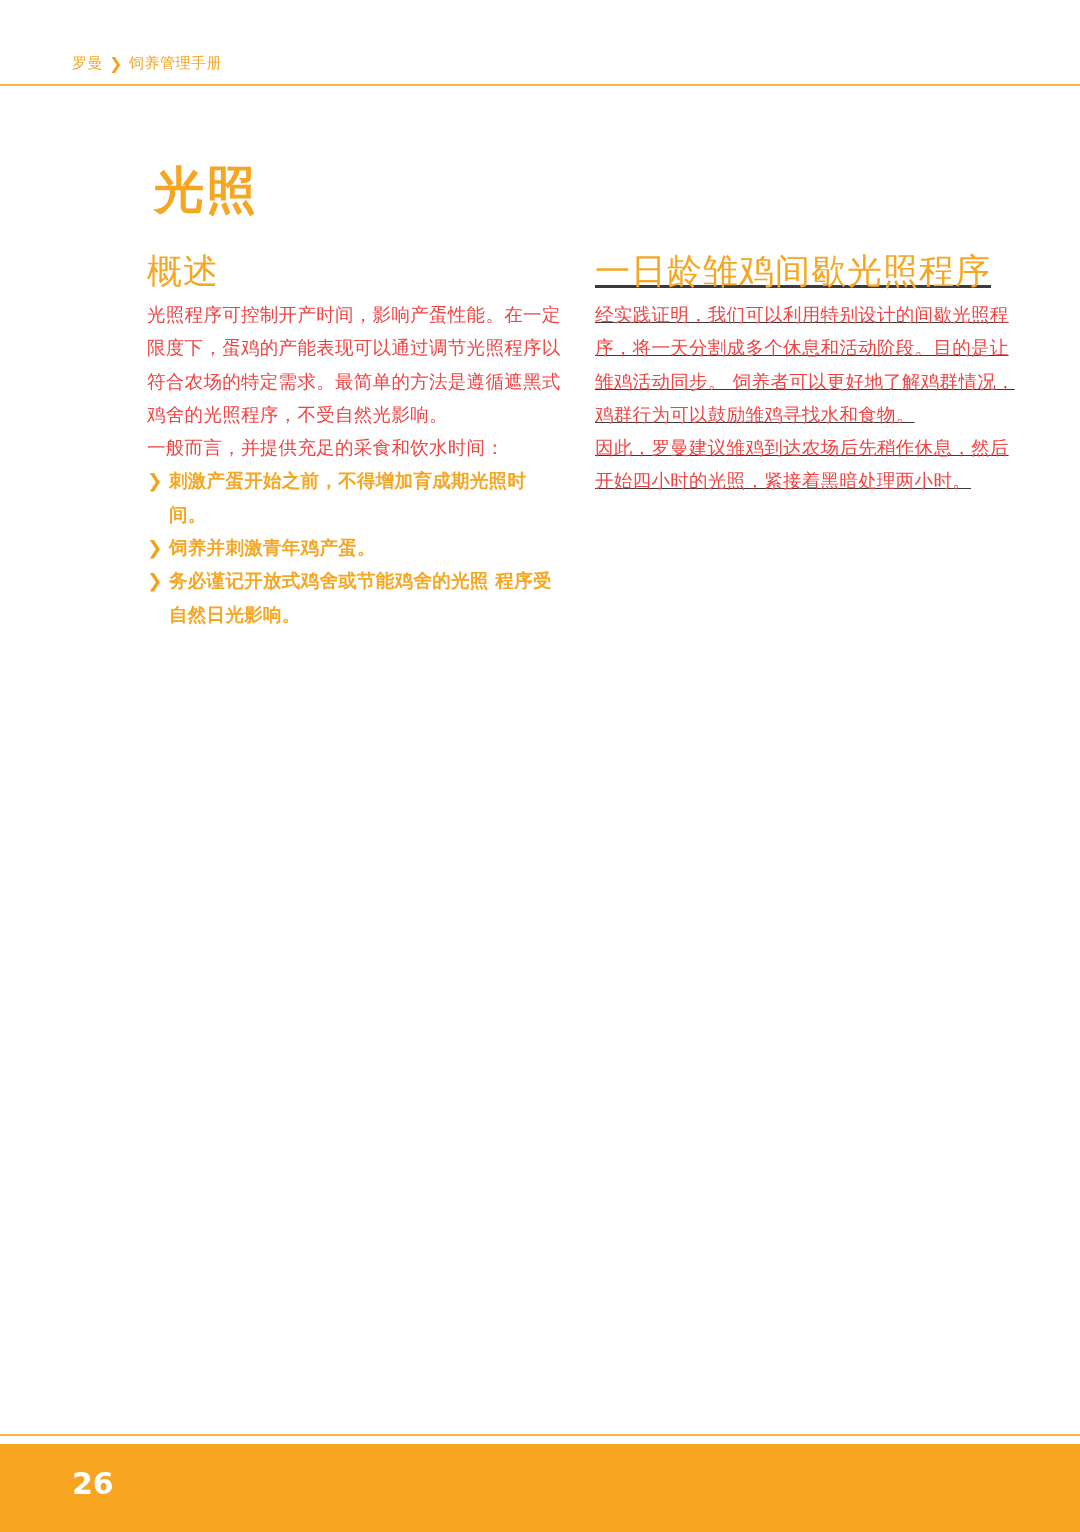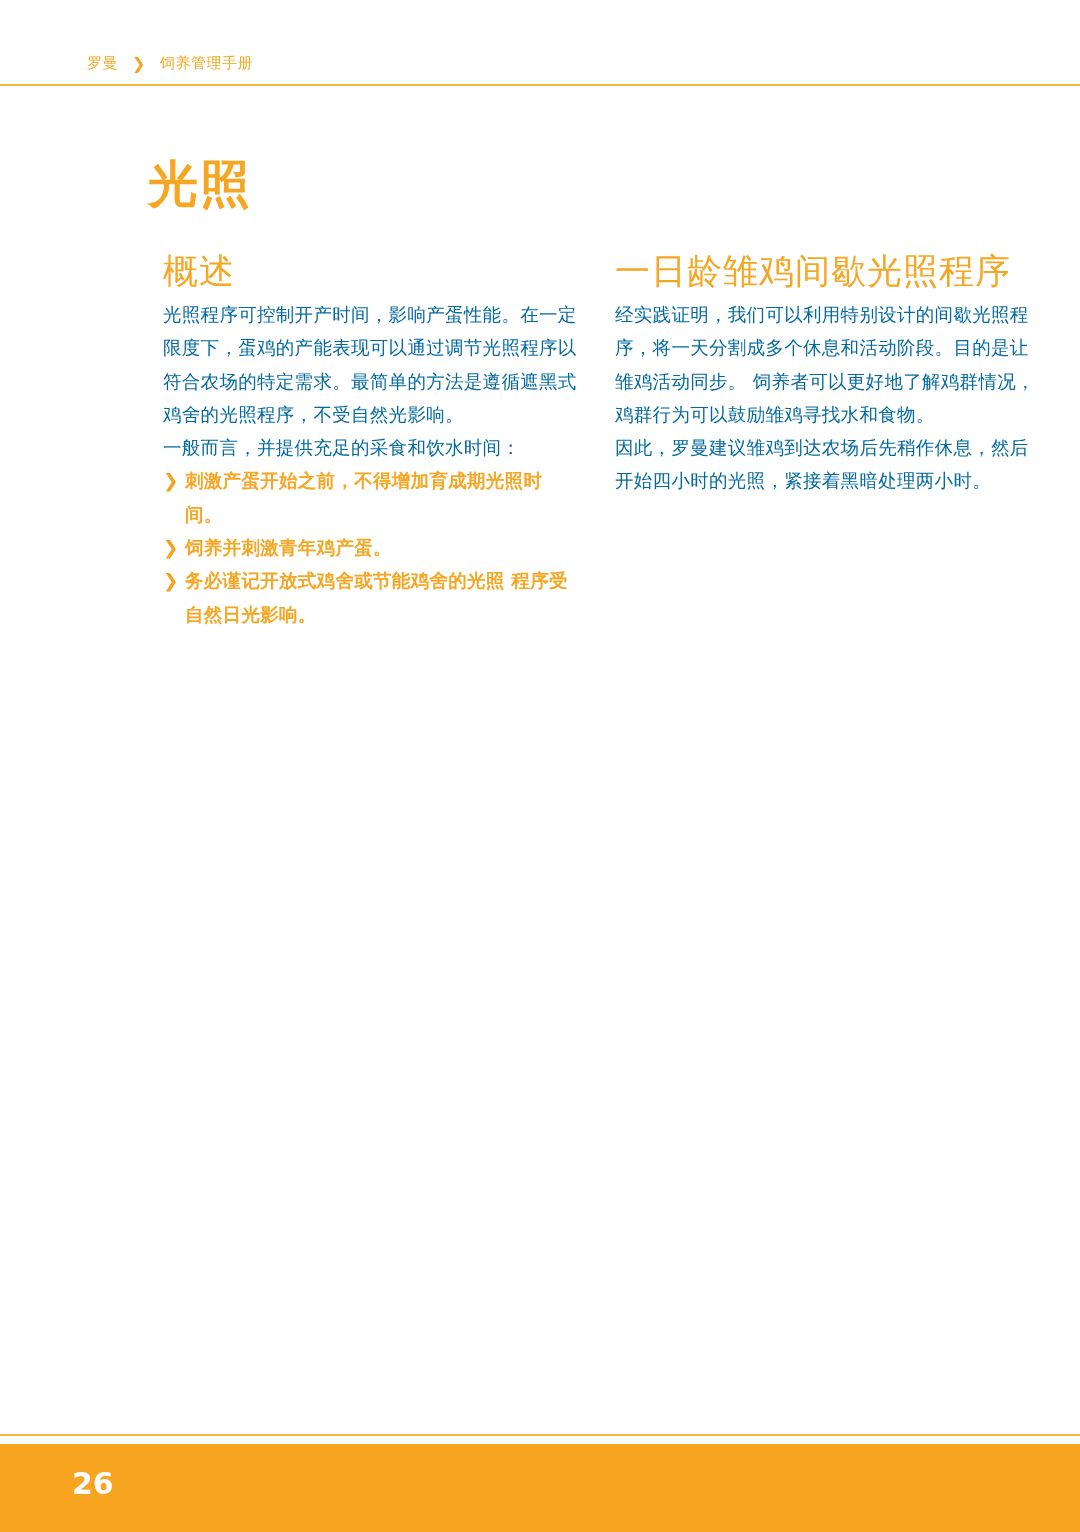--- a/index.html
+++ b/index.html
@@ -23,23 +23,22 @@
       height: 86px;
     }
     .breadcrumb {
       position: absolute;
       left: 72px;
       top: 54px;
       font-size: 15px;
       color: #f5a623;
       display: flex;
       align-items: center;
-      gap: 12px;
+      gap: 4px;
       letter-spacing: 0.5px;
-      margin-left: 15px;
     }
     .breadcrumb .sep {
       font-weight: bold;
       font-size: 16px;
       color: #f5a11c;
       margin: 0 2px;
     }
     .header-rule {
       position: absolute;
       left: 0;
@@ -55,35 +54,35 @@
       font-size: 50px;
       font-weight: bold;
       color: #f5a623;
       line-height: 60px;
       letter-spacing: 2px;
     }
     .col {
       position: absolute;
       top: 248px;
     }
-    .col-left { left: 147px; width: 415px; margin-left: 16px; }
-    .col-right { left: 615px; width: 420px; }
+    .col-left { left: 147px; width: 415px; }
+    .col-right { left: 595px; width: 420px; text-decoration: underline; }
     .section-heading {
       font-size: 35px;
       color: #f5a623;
       line-height: 46px;
       margin: 0 0 4px 0;
       font-weight: normal;
       letter-spacing: 1px;
     }
     .para {
       font-size: 18.5px;
       line-height: 33.3px;
       margin: 0;
-      color: #0369a1;
+      color: #ef4444;
       letter-spacing: 0.3px;
     }
     .bullets {
       list-style: none;
       margin: 0;
       padding: 0;
     }
     .bullet {
       position: relative;
       padding-left: 22px;
@@ -132,21 +131,21 @@
 
 <div class="header">
   <div class="breadcrumb">
     <span>罗曼</span>
     <span class="sep">❯</span>
     <span>饲养管理手册</span>
   </div>
   <div class="header-rule"></div>
 </div>
 
-<h1 class="page-title" style="margin:2px;font-family:Liberation Serif, serif;">光照</h1>
+<h1 class="page-title" style="margin:8px;font-family:Liberation Serif, serif;">光照</h1>
 
 <section class="col col-left">
   <h2 class="section-heading">概述</h2>
   <p class="para">光照程序可控制开产时间，影响产蛋性能。在一定限度下，蛋鸡的产能表现可以通过调节光照程序以符合农场的特定需求。最简单的方法是遵循遮黑式鸡舍的光照程序，不受自然光影响。</p>
   <p class="para">一般而言，并提供充足的采食和饮水时间：</p>
   <ul class="bullets">
     <li class="bullet">
       <span class="chev">❯</span>
       <span>刺激产蛋开始之前，不得增加育成期光照时间。</span>
     </li>

